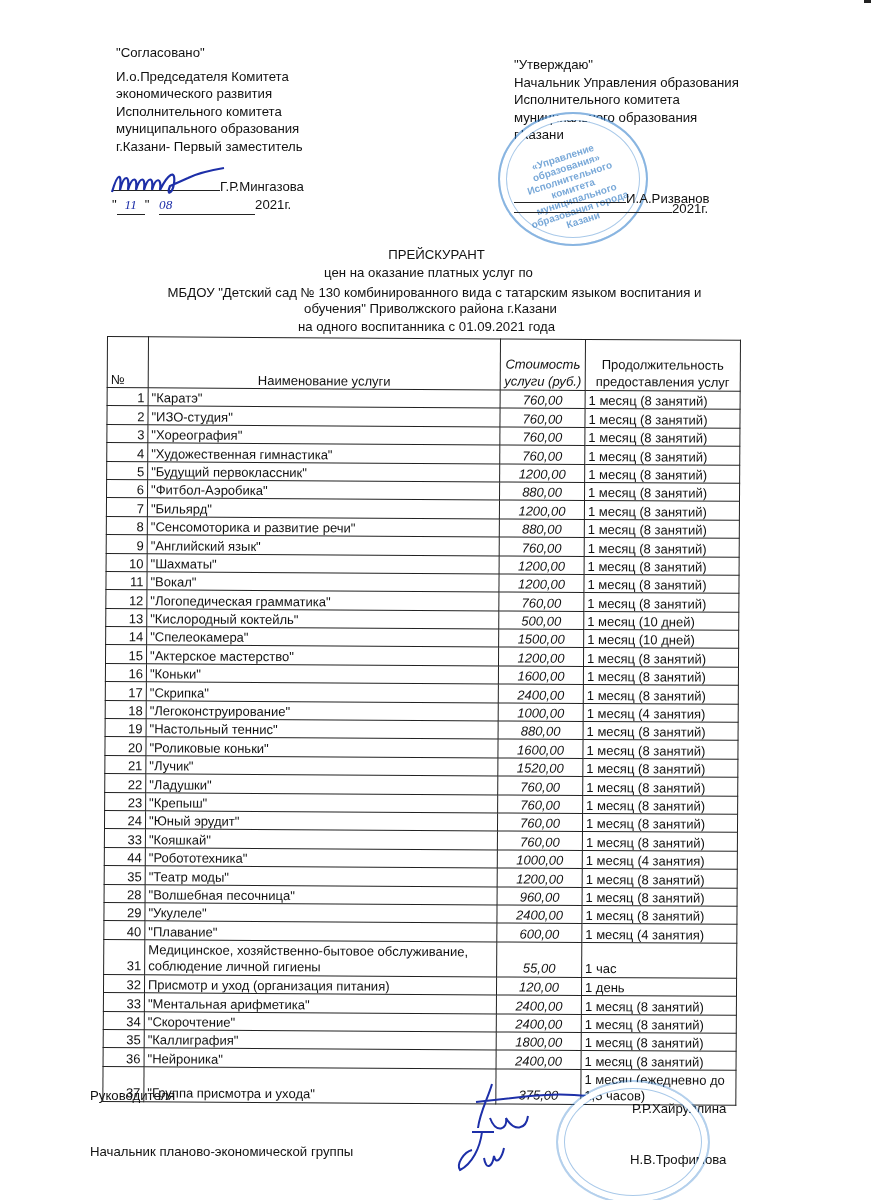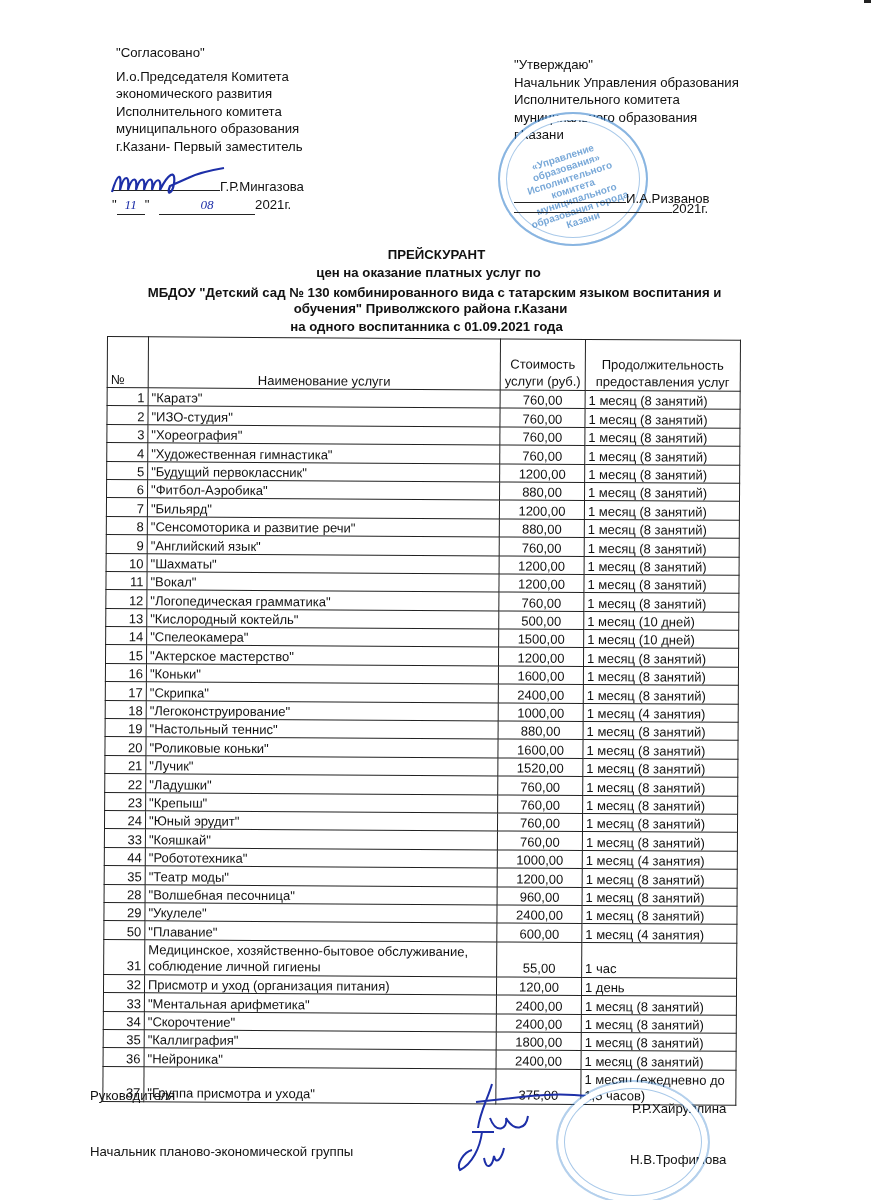--- a/index.html
+++ b/index.html
@@ -2,29 +2,29 @@
 <html><head>
 <meta charset="utf-8">
 <style>
   html, body { margin: 0; padding: 0; background: #ffffff; }
   body { width: 873px; height: 1200px; position: relative; overflow: hidden;
          font-family: "Liberation Sans", sans-serif; color: #111; }
   .abs { position: absolute; }
   .blk { font-size: 13.2px; line-height: 17.5px; white-space: nowrap; }
   .sigline { display: inline-block; border-bottom: 1px solid #222; }
   .sign { color: #1d2fa8; font-family: "Liberation Serif", serif; font-style: italic; }
-  .title { position: absolute; left: 0; width: 873px; text-align: center; font-size: 13.2px; line-height: 17px; font-weight: bold; }
+  .title { position: absolute; left: 0; width: 873px; text-align: center; font-size: 13.2px; line-height: 17px; }
   table.prices { position: absolute; left: 107px; top: 336px; width: 634px; border-collapse: collapse;
                  font-size: 13px; table-layout: fixed; transform: rotate(0.35deg); transform-origin: 0 0; }
   table.prices td, table.prices th { border: 1px solid #222; padding: 0 3px; height: 17.4px; line-height: 15px;
                  vertical-align: bottom; font-weight: normal; overflow: hidden; white-space: nowrap; }
   table.prices th { vertical-align: bottom; }
   .c-no { width: 34px; text-align: right; }
   .c-name { width: 345px; text-align: left; }
-  .c-price { width: 78px; text-align: center; }
+  .c-price { width: 78px; text-align: center; font-style: italic; }
   .c-dur { text-align: left; }
   .wrap { white-space: normal !important; }
   .hdr-no { text-align: left !important; }
   .hdr-name { text-align: center !important; }
   .stamp { position: absolute; border-radius: 50%; border: 2px solid rgba(40,120,200,0.55);
            box-shadow: inset 0 0 0 6px rgba(255,255,255,1), inset 0 0 0 7px rgba(40,120,200,0.4); }
   .stamp-text { position: absolute; color: rgba(30,110,190,0.6); font-size: 10px; font-weight: bold;
                 text-align: center; line-height: 11px; transform: rotate(-18deg); }
   .corner-mark { position: absolute; right: 2px; top: 0; width: 7px; height: 3px; background: #222; }
 </style>
@@ -44,21 +44,21 @@
 </div>
 <div class="abs blk" style="left:112px; top:178px;">
   <span class="sigline" style="width:108px; position:relative;">
     <svg width="120" height="36" style="position:absolute; left:-4px; top:-26px;">
       <path d="M4 28 C10 8, 14 8, 12 26 C16 10, 22 10, 20 26 C24 12, 30 12, 28 26 C32 12, 38 12, 36 26 C40 12, 46 12, 44 26 C48 12, 54 14, 52 26 C60 10, 68 4, 66 20 C64 30, 58 32, 62 22 L80 14 C92 8, 104 6, 116 4" stroke="#1d2fa8" stroke-width="2.2" fill="none"></path>
     </svg>
   </span><span>Г.Р.Мингазова</span>
 </div>
 <div class="abs blk" style="left:112px; top:196px;">
   <span>"</span><span class="sigline sign" style="width:28px; text-align:center;">11</span><span>"</span>
-  <span class="sigline sign" style="width:96px; text-align:center; margin-left:6px;">08</span><span>2021г.</span>
+  <span class="sigline sign" style="width:96px; margin-left:6px;">08</span><span>2021г.</span>
 </div>
 
 <div class="abs blk" style="left:514px; top:56px;">
   <div>"Утверждаю"</div>
   <div>Начальник Управления образования</div>
   <div>Исполнительного комитета</div>
   <div>муниципального образования</div>
   <div>г.Казани</div>
 </div>
 
@@ -257,21 +257,21 @@
         <td class="c-price">960,00</td>
         <td class="c-dur">1 месяц (8 занятий)</td>
       </tr>
       <tr>
         <td class="c-no">29</td>
         <td class="c-name">"Укулеле"</td>
         <td class="c-price">2400,00</td>
         <td class="c-dur">1 месяц (8 занятий)</td>
       </tr>
       <tr>
-        <td class="c-no">50</td>
+        <td class="c-no">40</td>
         <td class="c-name">"Плавание"</td>
         <td class="c-price">600,00</td>
         <td class="c-dur">1 месяц (4 занятия)</td>
       </tr>
       <tr>
         <td class="c-no" style="height: 34px; line-height: 16px;">31</td>
         <td class="c-name wrap" style="height: 34px; line-height: 16px;">Медицинское, хозяйственно-бытовое обслуживание, соблюдение личной гигиены</td>
         <td class="c-price" style="height: 34px; line-height: 16px; margin-left: 30px;">55,00</td>
         <td class="c-dur wrap" style="height: 34px; line-height: 16px;">1 час</td>
       </tr>

